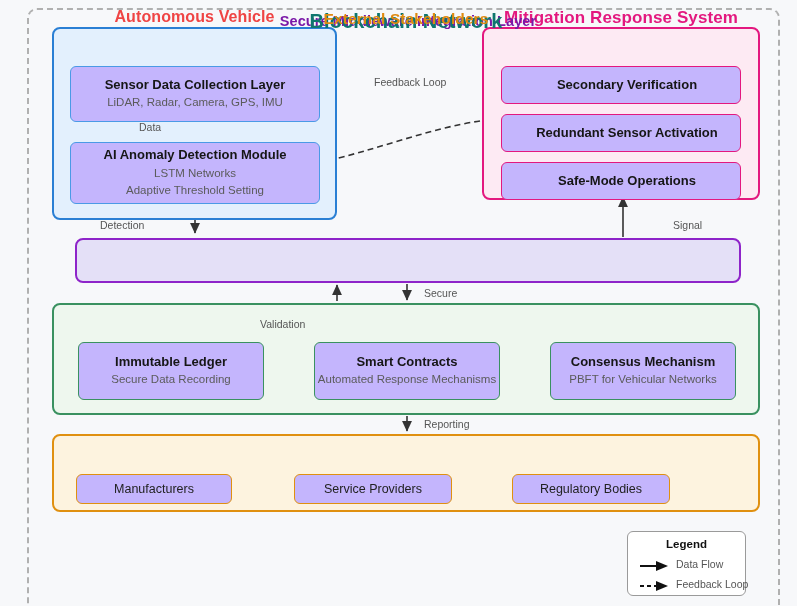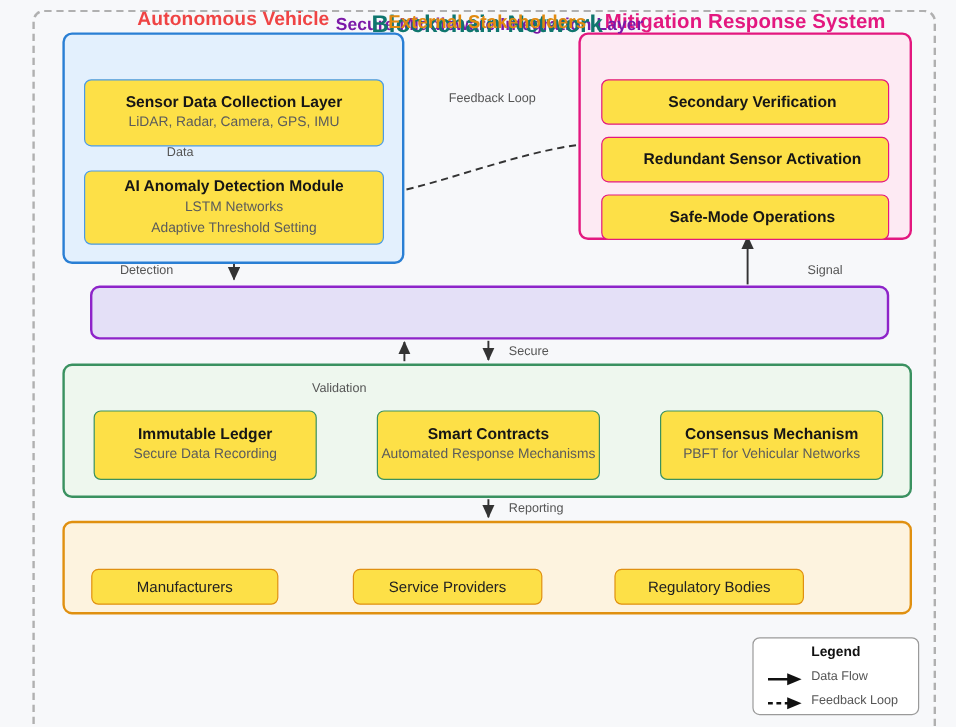--- a/index.html
+++ b/index.html
@@ -39,21 +39,21 @@
   
   .p-bc{left:52px;top:303px;width:708px;height:112px;background:#eef7ee;border:2px solid #3a9160;}
   .t-bc{top:10px;color:#0f766e;font-size:20px;}
 
   
   .p-es{left:52px;top:434px;width:708px;height:78px;background:#fdf3df;border:2px solid #e09010;}
   .t-es{top:10px;color:#e08a10;font-size:15.5px;}
 
   
   .ibox{
-    position:absolute;box-sizing:border-box;background:#fde047;border-radius:6px;
+    position:absolute;box-sizing:border-box;background:#c4b5fd;border-radius:6px;
     display:flex;flex-direction:column;align-items:center;justify-content:center;
     text-align:center;
   }
   .ibox .hd{font-weight:bold;font-size:13px;color:#161616;line-height:1.25;}
   .ibox .sb{font-size:11.5px;color:#5b5b5b;line-height:1.35;margin-top:2px;}
   .ibox .plain{font-size:12.5px;color:#222;}
 
   .b-blue{border:1.5px solid #4a9ae6;}
   .b-pink{border:1.5px solid #e3187f;padding-left:12px;}
   .b-green{border:1.5px solid #3a9160;}
@@ -76,21 +76,21 @@
   
   .es1{left:76px;top:474px;width:156px;height:30px;}
   .es2{left:294px;top:474px;width:158px;height:30px;}
   .es3{left:512px;top:474px;width:158px;height:30px;}
 
   .edge-label{
     position:absolute;font-size:10.5px;color:#555;white-space:nowrap;
   }
 
   .legend{
-    position:absolute;left:627px;top:531px;width:139px;height:65px;
+    position:absolute;left:627px;top:531px;width:119px;height:65px;
     background:#fff;border:1.5px solid #9a9a9a;border-radius:6px;box-sizing:border-box;
   }
   .legend-title{
     position:absolute;left:0;right:0;top:6px;text-align:center;
     font-weight:bold;font-size:11.5px;color:#111;
   }
   .legend-row{position:absolute;left:10px;height:16px;display:flex;align-items:flex-start;}
   .lr1{top:26px;}
   .lr2{top:46px;}
   .legend-text{font-size:10.5px;color:#555;margin-left:38px;white-space:nowrap;}

